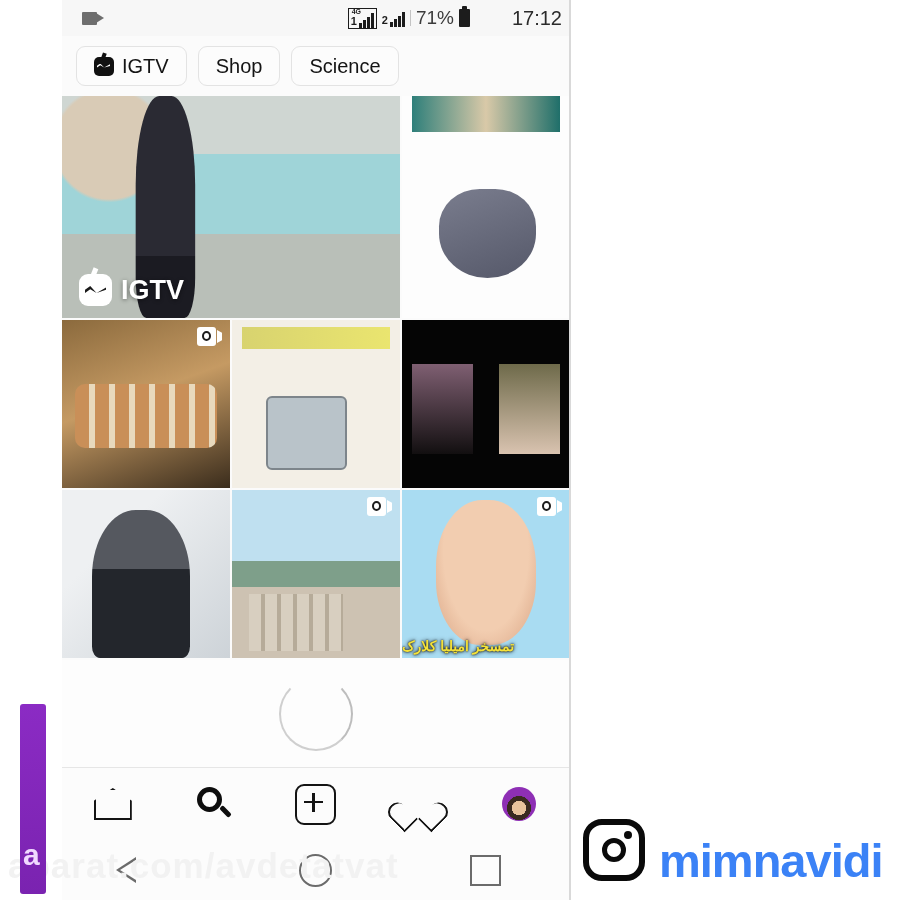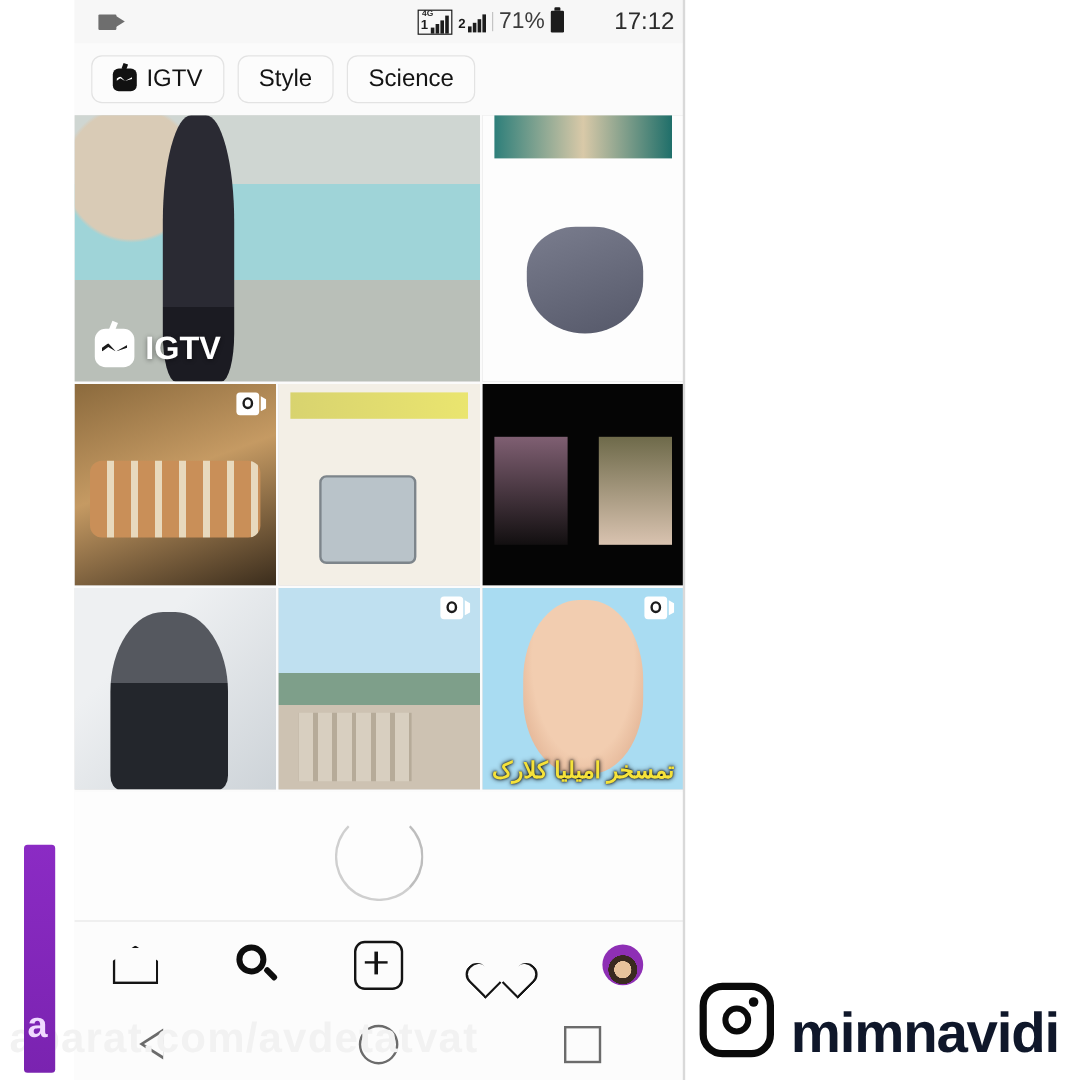--- a/index.html
+++ b/index.html
@@ -76,22 +76,22 @@
   .badge .sq:after{content:"";position:absolute;left:5px;top:4px;width:9px;height:10px;
     border:2.5px solid #1c1c1c;border-radius:50%;box-sizing:border-box;}
   .badge .tri{position:absolute;left:20px;top:3px;width:5px;height:13px;background:#fff;
     clip-path:polygon(0 0,100% 22%,100% 78%,0 100%);}
   .igtv-badge{position:absolute;left:17px;bottom:12px;display:flex;align-items:center;gap:9px;}
   .igtv-badge .tvw{width:33px;height:32px;background:#fff;border-radius:9px;position:relative;}
   .igtv-badge .tvw:before{content:"";position:absolute;left:13px;top:-6px;width:5px;height:8px;background:#fff;transform:rotate(22deg);}
   .igtv-badge .tvw:after{content:"";position:absolute;left:6px;top:12px;width:21px;height:7px;
     background:#1a1a1a;clip-path:polygon(0 55%,25% 0,55% 100%,100% 20%,100% 55%,55% 100%,25% 45%,0 100%);}
   .igtv-badge span{color:#fff;font-size:27px;font-weight:bold;text-shadow:0 1px 4px rgba(0,0,0,.45);}
-  .ov-text{position:absolute;left:0;bottom:4px;width:100%;text-align:center;
-    color:#f5e23a;font-size:19px;font-weight:bold;direction:rtl;
+  .ov-text{position:absolute;left:0;bottom:4px;width:100%;text-align:left;
+    color:#f5e23a;font-size:14px;font-weight:bold;direction:rtl;
     text-shadow:0 0 4px rgba(0,0,0,.9),0 0 2px #000;}
   
   .art{position:absolute;inset:0;}
   .a-pool{background:
     radial-gradient(circle at 14% 22%,#d9cbb6 0 16%,transparent 17%),
     linear-gradient(180deg,#cfd6d2 0 26%,#9fd4d8 26% 62%,#b9bfb8 62% 100%);}
   .a-pool:after{content:"";position:absolute;left:18%;top:0;width:25%;height:100%;
     background:linear-gradient(180deg,#2a2a33 0 72%,#1b1b22 72% 100%);
     border-radius:40% 40% 18% 18%;transform:scaleX(.7);}
   .a-ps5{background:#fdfdfd;}
@@ -168,21 +168,21 @@
   #aparat-bar{position:absolute;left:20px;top:704px;width:26px;height:190px;
     background:linear-gradient(180deg,#8b2bc4,#7a23b0);border-radius:3px;z-index:31;}
   #aparat-bar span{position:absolute;left:3px;bottom:22px;color:#f0d9ff;font-size:30px;font-weight:bold;}
   
   #brand{position:absolute;left:583px;top:812px;display:flex;align-items:center;gap:14px;}
   .ig-logo{width:62px;height:62px;border:6px solid #0a0a0a;border-radius:19px;position:relative;box-sizing:border-box;}
   .ig-logo:before{content:"";position:absolute;left:13px;top:13px;width:24px;height:24px;
     border:5px solid #0a0a0a;border-radius:50%;box-sizing:border-box;}
   .ig-logo:after{content:"";position:absolute;right:7px;top:6px;width:8px;height:8px;
     background:#0a0a0a;border-radius:50%;}
-  #brand-name{font-size:47px;font-weight:bold;color:#0f172a;letter-spacing:-1px;margin-top:21px;}
+  #brand-name{font-size:47px;font-weight:bold;color:#3b82f6;letter-spacing:-1px;margin-top:21px;}
 </style>
 </head>
 <body>
 
 <div id="phone">
 
   <div id="statusbar">
     <div class="sb-left">
       <span class="cam-ico">
         <span class="body"></span>
@@ -215,21 +215,21 @@
       <span class="clock">17:12</span>
     </div>
   </div>
 
   <div id="tabs">
       <div class="tab">
         <span class="tv-ico"></span>
         <span>IGTV</span>
       </div>
       <div class="tab">
-        <span>Style</span>
+        <span>Shop</span>
       </div>
       <div class="tab">
         <span>Science</span>
       </div>
     </div>
 
   <div id="grid">
       <div class="grow">
         <div class="cell" style="width: 338px; height: 222px;">
           <div class="art a-pool"></div>

